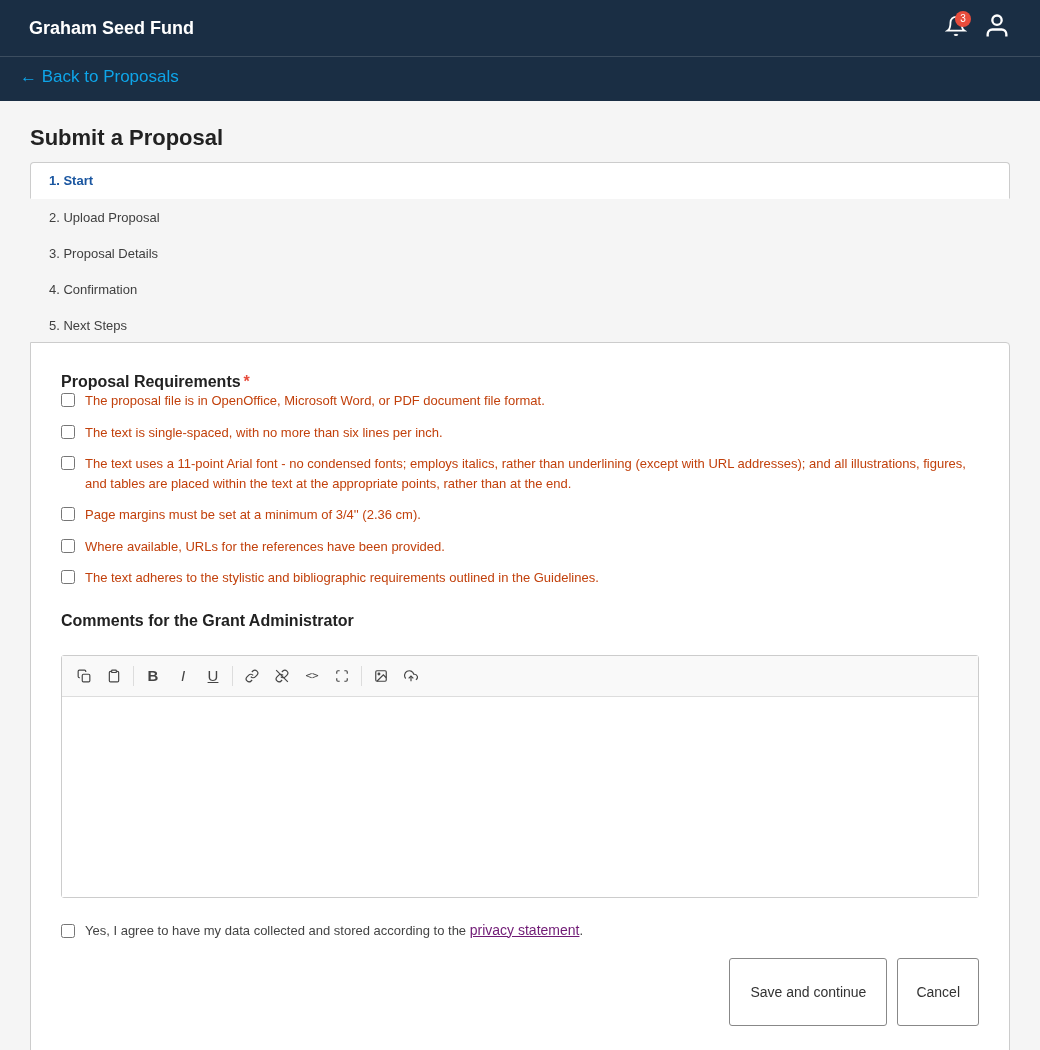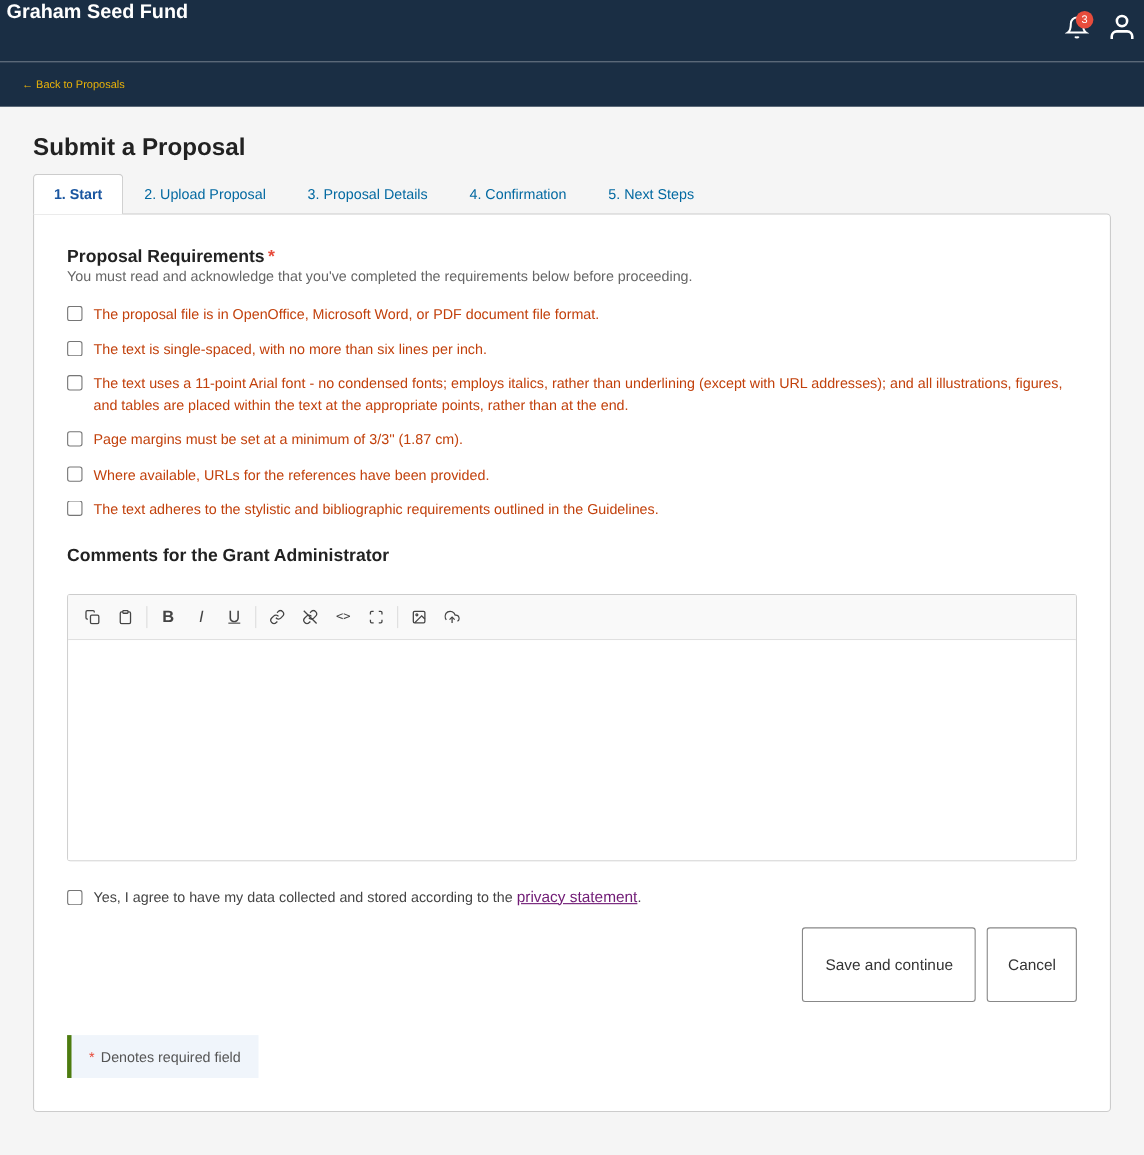--- a/index.html
+++ b/index.html
@@ -2,23 +2,24 @@
 <html><head>
   <meta charset="utf-8">
   <style>
     * { box-sizing: border-box; margin: 0; padding: 0; }
     body { font-family: Arial, sans-serif; font-size: 14px; background: #f5f5f5; color: #333; }
 
     
     .header {
       background: #1a2e44;
       color: white;
-      padding: 0 6px;
+      padding: 0 29px;
       height: 56px;
       display: flex;
+      align-items: center;
       justify-content: space-between;
     }
     .header-title {
       font-size: 18px;
       font-weight: bold;
       color: white;
     }
     .header-icons {
       display: flex;
       align-items: center;
@@ -45,22 +46,22 @@
       justify-content: center;
     }
 
     
     .back-nav {
       background: #1a2e44;
       padding: 10px 20px 14px;
       border-top: 1px solid rgba(255,255,255,0.15);
     }
     .back-link {
-      color: #eab308;
-      font-size: 10px;
+      color: #0ea5e9;
+      font-size: 17px;
       cursor: pointer;
       display: inline-flex;
       align-items: center;
       gap: 6px;
       text-decoration: none;
     }
 
     
     .page-content {
       padding: 24px 30px;
@@ -71,26 +72,27 @@
       font-weight: bold;
       color: #222;
       margin-bottom: 10px;
     }
 
     
     .tabs {
       display: flex;
       border-bottom: none;
       margin-bottom: 0;
+      flex-direction: column;
     }
     .tab {
       padding: 10px 18px;
       cursor: pointer;
       font-size: 13px;
-      color: #0369a1;
+      color: #404040;
       border: 1px solid transparent;
       border-bottom: none;
       position: relative;
       top: 1px;
       background: transparent;
     }
     .tab.active {
       color: #1a56a0;
       border: 1px solid #ccc;
       border-bottom: 1px solid white;
@@ -299,37 +301,36 @@
       <div class="tab">5. Next Steps</div>
     </div>
   </div>
 
   <div class="form-card">
 
     <div>
       <div class="section-title">
         <span>Proposal Requirements</span><span class="required-star">*</span>
       </div>
-      <div class="section-desc">You must read and acknowledge that you've completed the requirements below before proceeding.</div>
 
       <div class="checkbox-item">
         <input type="checkbox" id="req1" style="">
         <label class="checkbox-label" for="req1">The proposal file is in OpenOffice, Microsoft Word, or PDF document file format.</label>
       </div>
       <div class="checkbox-item">
         <input type="checkbox" id="req2" style="">
         <label class="checkbox-label" for="req2">The text is single-spaced, with no more than six lines per inch.</label>
       </div>
       <div class="checkbox-item">
         <input type="checkbox" id="req3" style="">
         <label class="checkbox-label" for="req3">The text uses a 11-point Arial font - no condensed fonts; employs italics, rather than underlining (except with URL addresses); and all illustrations, figures, and tables are placed within the text at the appropriate points, rather than at the end.</label>
       </div>
       <div class="checkbox-item">
         <input type="checkbox" id="req4" style="">
-        <label class="checkbox-label" for="req4">Page margins must be set at a minimum of 3/3'' (1.87 cm).</label>
+        <label class="checkbox-label" for="req4">Page margins must be set at a minimum of 3/4'' (2.36 cm).</label>
       </div>
       <div class="checkbox-item">
         <input type="checkbox" id="req5" style="">
         <label class="checkbox-label" for="req5">Where available, URLs for the references have been provided.</label>
       </div>
       <div class="checkbox-item">
         <input type="checkbox" id="req6" style="">
         <label class="checkbox-label" for="req6">The text adheres to the stylistic and bibliographic requirements outlined in the Guidelines.</label>
       </div>
     </div>

